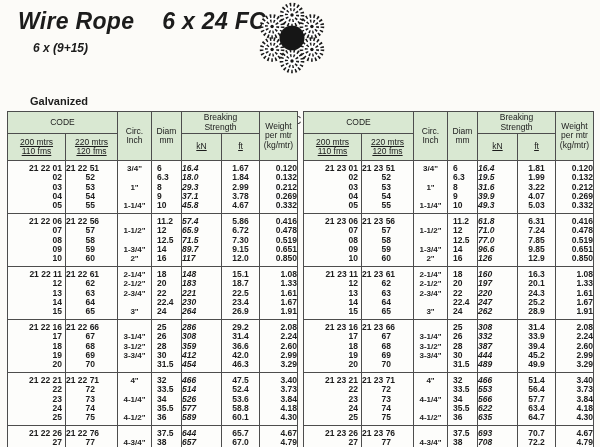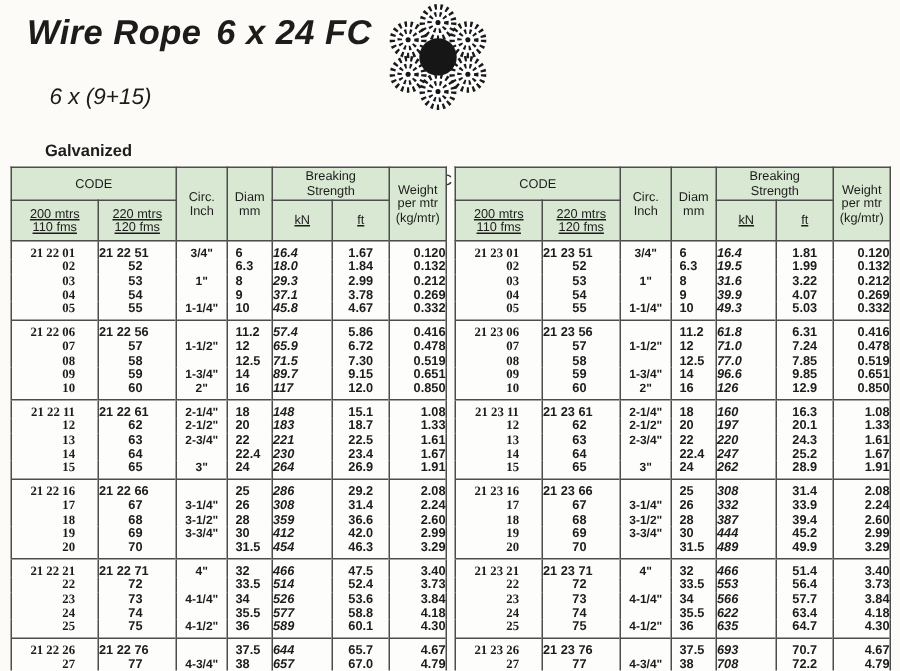--- a/index.html
+++ b/index.html
@@ -2,22 +2,22 @@
 <html><head>
 <meta charset="utf-8">
 <style>
   html,body{margin:0;padding:0;}
   body{
     width:600px;height:447px;position:relative;overflow:hidden;
     background:#fcfbf8;color:#1c1c1c;
     font-family:"Liberation Sans", sans-serif;
   }
   .title{position:absolute;left:18px;top:8px;font-size:23px;font-weight:bold;font-style:italic;letter-spacing:.3px;white-space:nowrap;}
-  .title .spec{margin-left:10px;}
-  .subtitle{position:absolute;left:33px;top:56px;font-size:15px;font-weight:normal;font-style:italic;}
+  .title .spec{margin-left:28px;}
+  .subtitle{position:absolute;left:33px;top:41px;font-size:12px;font-weight:bold;font-style:italic;}
   .rope-wrap{position:absolute;left:250px;top:0;width:84px;height:78px;}
   .fc-label{position:absolute;left:288px;top:79px;font-size:10px;color:#333;margin-top:36px;}
   .section-label{position:absolute;top:95px;font-size:11px;font-weight:bold;}
   #galv-label{left:8px;margin-left:22px;}
   #ungalv-label{left:303px;margin-top:32px;}
   table.spec-table{
     position:absolute;top:111px;width:290px;border-collapse:collapse;table-layout:fixed;
     font-size:8.5px;font-weight:bold;line-height:9.2px;
     border:1px solid #4d4d4d;background:#fdfdfb;
   }
@@ -30,21 +30,21 @@
   }
   .spec-table tr.h1 th{height:18px;}
   .spec-table tr.h2 th{height:24px;text-decoration:underline;}
   .spec-table td{
     border-left:1px solid #4d4d4d;border-right:1px solid #4d4d4d;
     padding:0;vertical-align:top;white-space:nowrap;
   }
   .spec-table tbody.block{border-top:1px solid #4d4d4d;}
   .spec-table tbody.block tr:first-child td{padding-top:3px;}
   .spec-table tbody.block tr:last-child td{padding-bottom:3px;}
-  .spec-table td.c0{text-align:right;padding-right:15px;font-family:Liberation Serif, serif;}
+  .spec-table td.c0{text-align:right;padding-right:3px;}
   .spec-table td.c1{text-align:right;padding-right:22px;}
   .spec-table td.c2{text-align:center;font-size:8px;}
   .spec-table td.c3{text-align:left;padding-left:5px;}
   .spec-table td.c4{text-align:left;font-style:italic;}
   .spec-table td.c5{text-align:center;}
   .spec-table td.c6{text-align:right;}
   .watermark{position:absolute;left:0;top:0;pointer-events:none;}
 </style>
 </head>
 <body>

